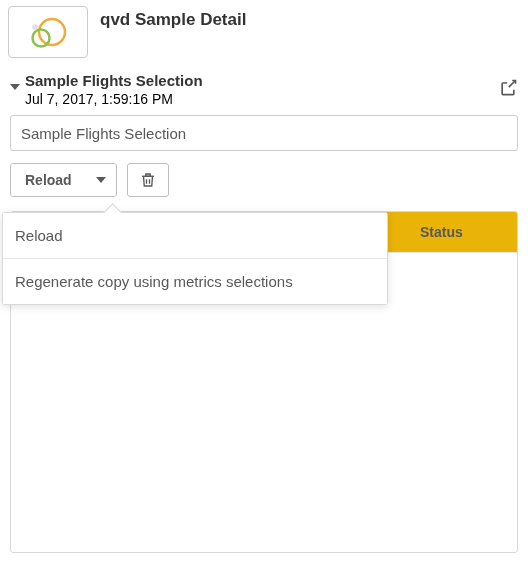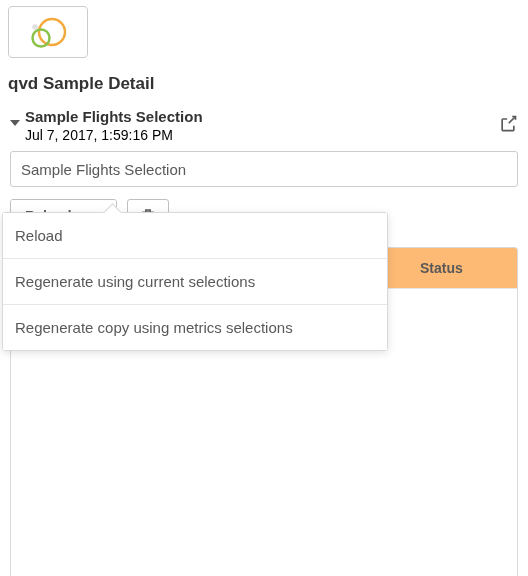--- a/index.html
+++ b/index.html
@@ -12,21 +12,20 @@
     color: #333;
     font-size: 14px;
     position: relative;
   }
 
   .header {
     display: flex;
     align-items: flex-start;
     padding: 6px 8px 10px 8px;
     gap: 12px;
-    flex-direction: column;
   }
   .thumb {
     width: 80px;
     height: 52px;
     border: 1px solid #ccc;
     border-radius: 4px;
     display: flex;
     align-items: center;
     justify-content: center;
     background: #fff;
@@ -178,21 +177,21 @@
     table-layout: fixed;
   }
   thead th {
     font-size: 14px;
     font-weight: 700;
     color: #595959;
     text-align: center;
     padding: 12px 8px;
     border-right: 1px solid #e6e6e6;
     border-bottom: 1px solid #e6e6e6;
-    background: #fdba74;
+    background: #eab308;
   }
   thead th:last-child { border-right: none; }
 
   .tri-down {
     display: inline-block;
     width: 0; height: 0;
     border-left: 5px solid transparent;
     border-right: 5px solid transparent;
     border-top: 6px solid #595959;
   }
@@ -262,15 +261,14 @@
         <th>Records</th>
         <th>Status</th>
       </tr>
     </thead>
     <tbody></tbody>
   </table>
 </div>
 
 <div class="dropdown">
   <div class="dropdown-item">Reload</div>
-  <div class="dropdown-item">Regenerate using current selections</div>
   <div class="dropdown-item">Regenerate copy using metrics selections</div>
 </div>
 
 </body></html>

